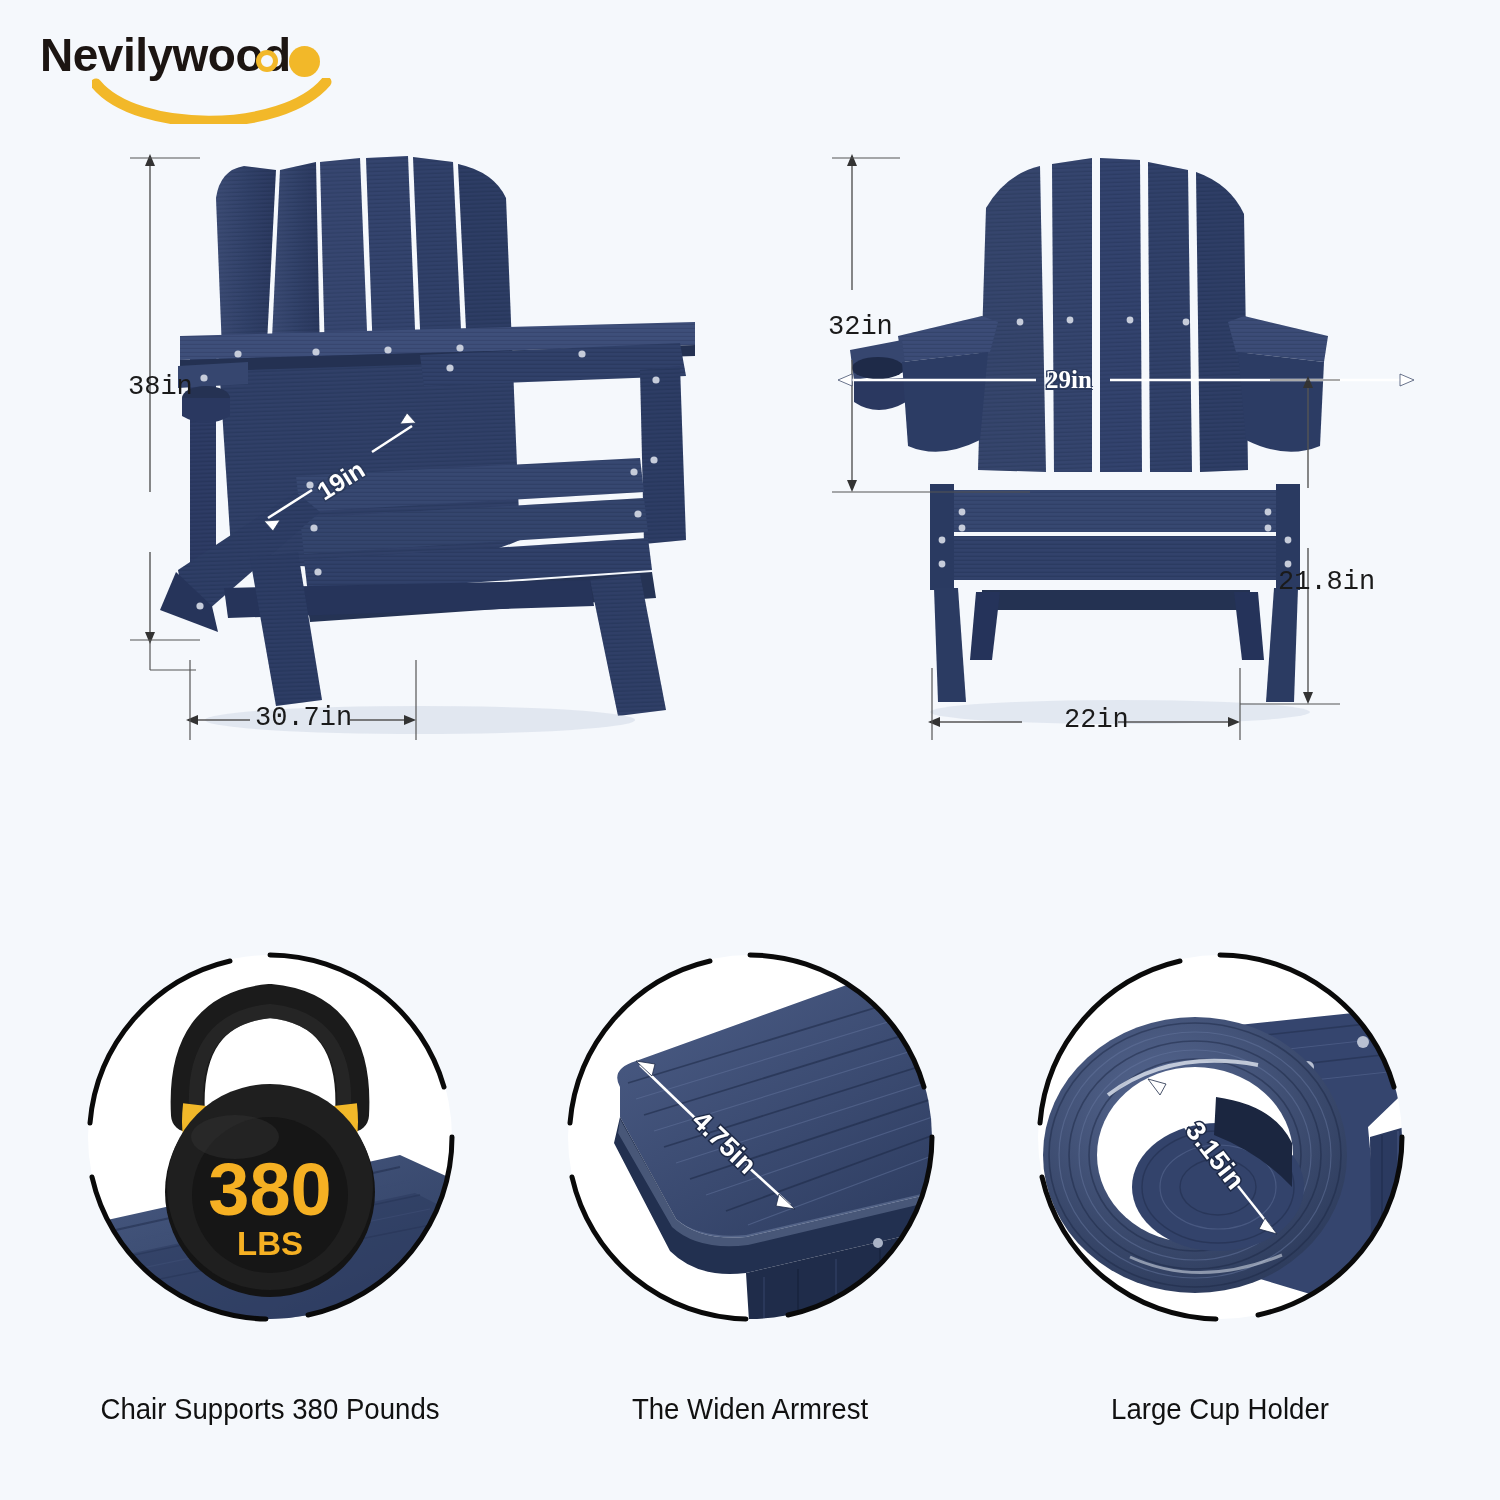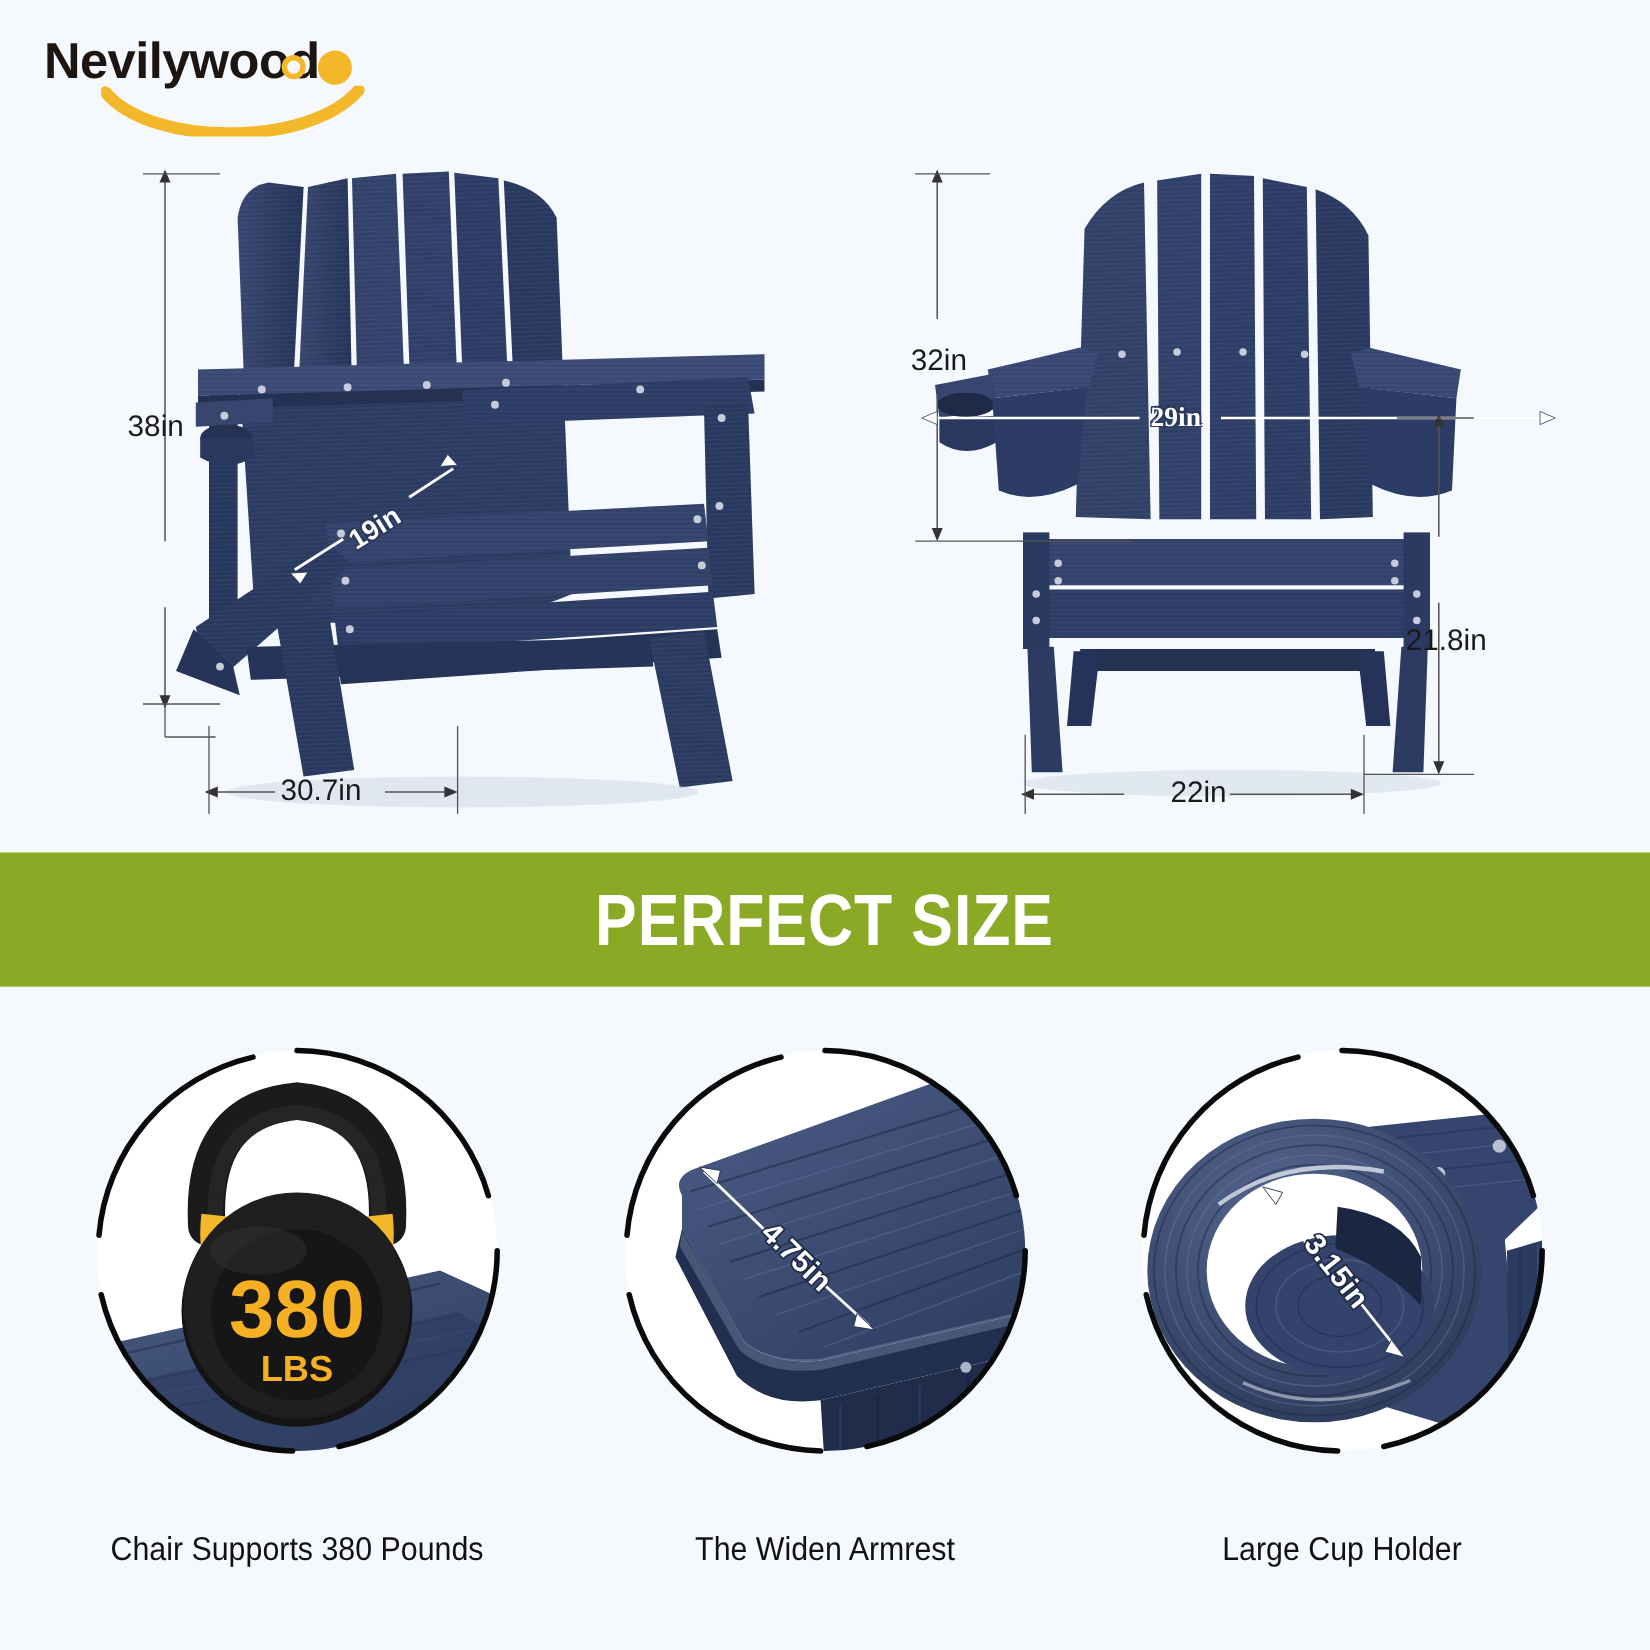--- a/index.html
+++ b/index.html
@@ -36,21 +36,21 @@
     letter-spacing:-0.3px;
   }
   .product-title .brandword { font-weight:bold; color:#8aab28; }
 
   
   .dim-section { position:absolute; left:0; top:140px; width:1500px; height:635px; }
   .chair-svg { position:absolute; left:0; top:0; }
 
   .dimlabel {
     position:absolute; font-size:27px; color:#1a1a1a;
-    white-space:nowrap; font-family:Liberation Sans, sans-serif;
+    white-space:nowrap; font-family:Liberation Mono, monospace;
   }
   .dimlabel-white {
     position:absolute; font-size:25px; color:#ffffff; font-weight:bold;
     white-space:nowrap;
     text-shadow:
       -1.5px -1.5px 0 #2b3a5c, 1.5px -1.5px 0 #2b3a5c,
       -1.5px 1.5px 0 #2b3a5c, 1.5px 1.5px 0 #2b3a5c;
   }
 
   
@@ -218,21 +218,21 @@
       <line x1="190" y1="520" x2="190" y2="600" stroke="#555" stroke-width="1.2"></line>
       <line x1="416" y1="520" x2="416" y2="600" stroke="#555" stroke-width="1.2"></line>
       <line x1="150" y1="530" x2="196" y2="530" stroke="#555" stroke-width="1.2"></line>
 
       <line x1="268" y1="378" x2="312" y2="350" stroke="#fff" stroke-width="2.6"></line>
       <line x1="372" y1="312" x2="412" y2="286" stroke="#fff" stroke-width="2.6"></line>
       <path d="M264 381 l16 -1 l-7 11 Z" fill="#fff" stroke="#2b3a5c" stroke-width="0.8"></path>
       <path d="M416 283 l-16 1 l7 -11 Z" fill="#fff" stroke="#2b3a5c" stroke-width="0.8"></path>
     </svg>
 
-    <div class="dimlabel" style="left:116px; top:232px;">38in</div>
+    <div class="dimlabel" style="left:128px; top:232px;">38in</div>
     <div class="dimlabel" style="left:255px; top:563px;">30.7in</div>
     <div class="dimlabel-white" style="left:316px; top:326px; transform:rotate(-32deg);">19in</div>
 
     <svg class="chair-svg" style="left:830px; top:0px;" width="520" height="600" viewBox="0 0 520 600">
 
       <g>
         <path d="M148 330 L156 68 Q176 34 210 26 L216 332 Z" fill="#334369"></path>
         <path d="M148 330 L156 68 Q176 34 210 26 L216 332 Z" fill="url(#grain)"></path>
         <path d="M224 332 L222 24 L262 18 L262 332 Z" fill="#32426a"></path>
         <path d="M224 332 L222 24 L262 18 L262 332 Z" fill="url(#grain)"></path>
@@ -316,23 +316,20 @@
       <line x1="132" y1="528" x2="132" y2="600" stroke="#555" stroke-width="1.2"></line>
       <line x1="440" y1="528" x2="440" y2="600" stroke="#555" stroke-width="1.2"></line>
     </svg>
 
     <div class="dimlabel" style="left:828px; top:172px;">32in</div>
     <div class="dimlabel-white" style="left:1046px; top:226px;font-family:Liberation Serif, serif;">29in</div>
     <div class="dimlabel" style="left:1278px; top:383px;margin-top:44px;">21.8in</div>
     <div class="dimlabel" style="left:1064px; top:565px;">22in</div>
   </div>
 
-  <div class="banner">
-    <div class="banner-text">PERFECT SIZE</div>
-  </div>
 
   <div class="features">
 
     <div class="feature feature-1">
       <svg class="feature-circle" viewBox="0 0 400 400">
         <defs>
           <clipPath id="clip1">
               <circle cx="200" cy="200" r="182"></circle>
             </clipPath>
           <linearGradient id="deck1" x1="0" y1="0" x2="1" y2="1">

